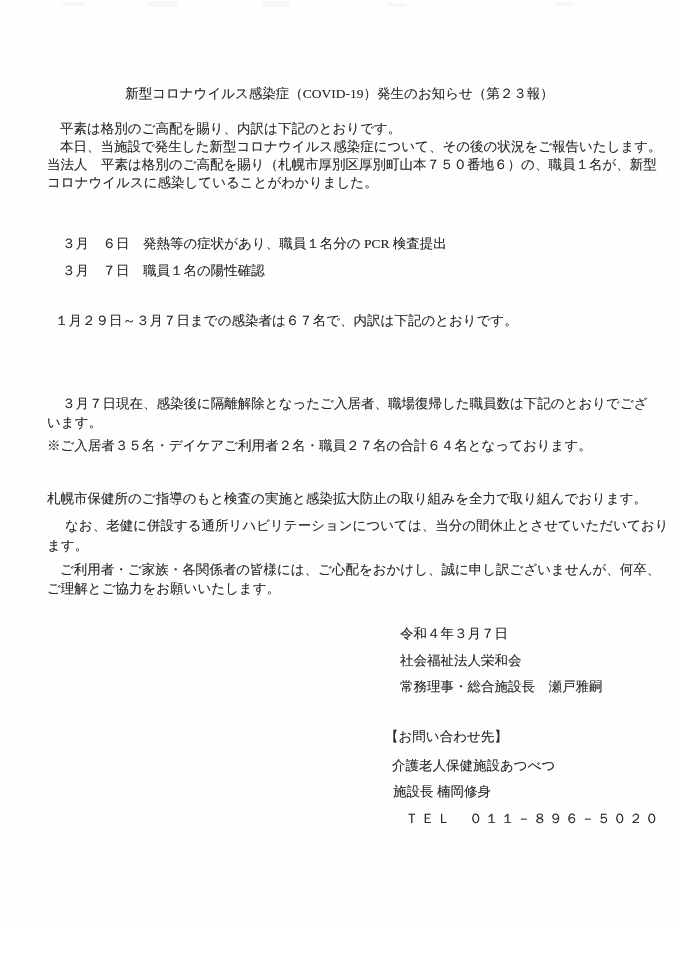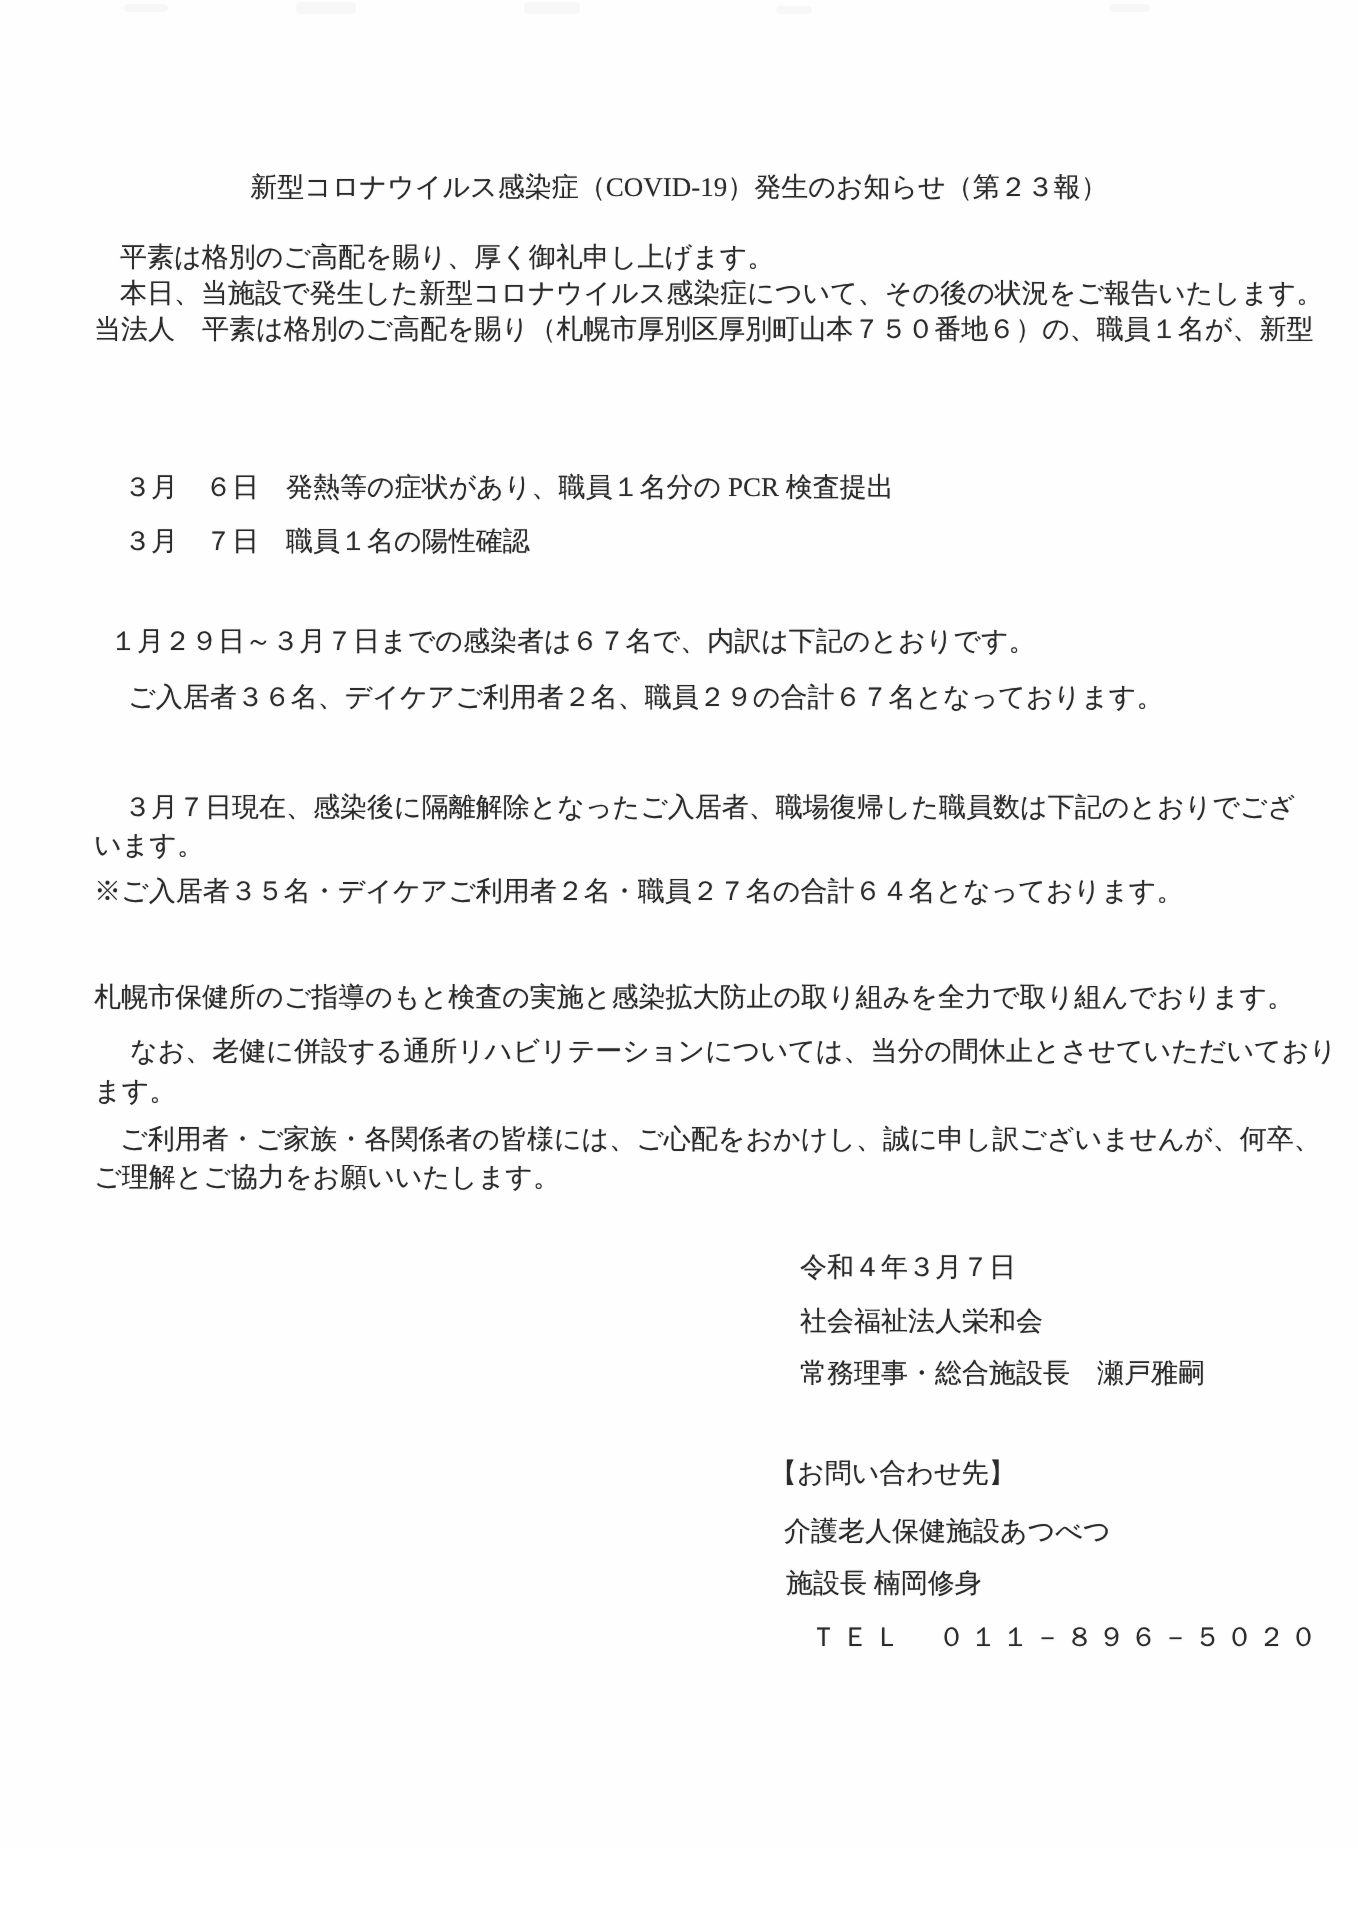--- a/index.html
+++ b/index.html
@@ -41,29 +41,29 @@
 <div class="page">
 
   <div class="scan-artifact" style="left:62px;top:2px;width:22px;height:4px;"></div>
   <div class="scan-artifact" style="left:148px;top:1px;width:30px;height:6px;"></div>
   <div class="scan-artifact" style="left:262px;top:1px;width:28px;height:6px;"></div>
   <div class="scan-artifact" style="left:388px;top:3px;width:18px;height:4px;"></div>
   <div class="scan-artifact" style="left:555px;top:2px;width:20px;height:4px;"></div>
 
   <div class="line title-line" style="top:84px;">新型コロナウイルス感染症（COVID-19）発生のお知らせ（第２３報）</div>
 
-  <div class="line" style="left:60px;top:119px;">平素は格別のご高配を賜り、厚く御礼申し上げます。</div>
+  <div class="line" style="left:60px;top:119px;">平素は格別のご高配を賜り、内訳は下記のとおりです。</div>
   <div class="line" style="left:60px;top:137px;">本日、当施設で発生した新型コロナウイルス感染症について、その後の状況をご報告いたします。</div>
   <div class="line" style="left:47px;top:155px;">当法人　平素は格別のご高配を賜り（札幌市厚別区厚別町山本７５０番地６）の、職員１名が、新型</div>
+  <div class="line" style="left:47px;top:173px;">コロナウイルスに感染していることがわかりました。</div>
 
   <div class="line" style="left:62px;top:234px;">３月　６日　発熱等の症状があり、職員１名分の PCR 検査提出</div>
   <div class="line" style="left:62px;top:261px;">３月　７日　職員１名の陽性確認</div>
 
   <div class="line" style="left:55px;top:311px;">１月２９日～３月７日までの感染者は６７名で、内訳は下記のとおりです。</div>
-  <div class="line" style="left:64px;top:339px;">ご入居者３６名、デイケアご利用者２名、職員２９の合計６７名となっております。</div>
 
   <div class="line" style="left:62px;top:394px;">３月７日現在、感染後に隔離解除となったご入居者、職場復帰した職員数は下記のとおりでござ</div>
   <div class="line" style="left:47px;top:413px;">います。</div>
   <div class="line" style="left:47px;top:436px;">※ご入居者３５名・デイケアご利用者２名・職員２７名の合計６４名となっております。</div>
 
   <div class="line" style="left:47px;top:489px;">札幌市保健所のご指導のもと検査の実施と感染拡大防止の取り組みを全力で取り組んでおります。</div>
   <div class="line" style="left:65px;top:516px;">なお、老健に併設する通所リハビリテーションについては、当分の間休止とさせていただいており</div>
   <div class="line" style="left:47px;top:536px;">ます。</div>
   <div class="line" style="left:60px;top:560px;">ご利用者・ご家族・各関係者の皆様には、ご心配をおかけし、誠に申し訳ございませんが、何卒、</div>
   <div class="line" style="left:47px;top:579px;">ご理解とご協力をお願いいたします。</div>

